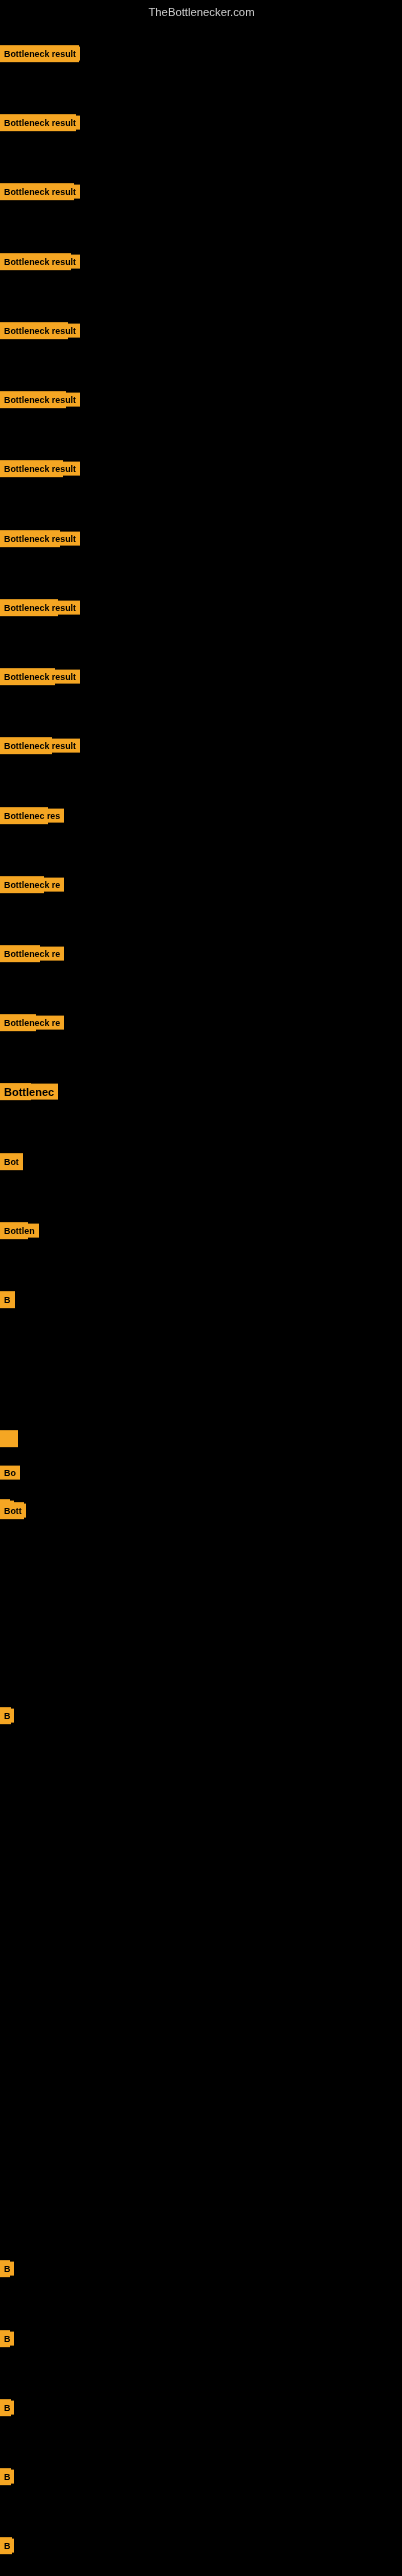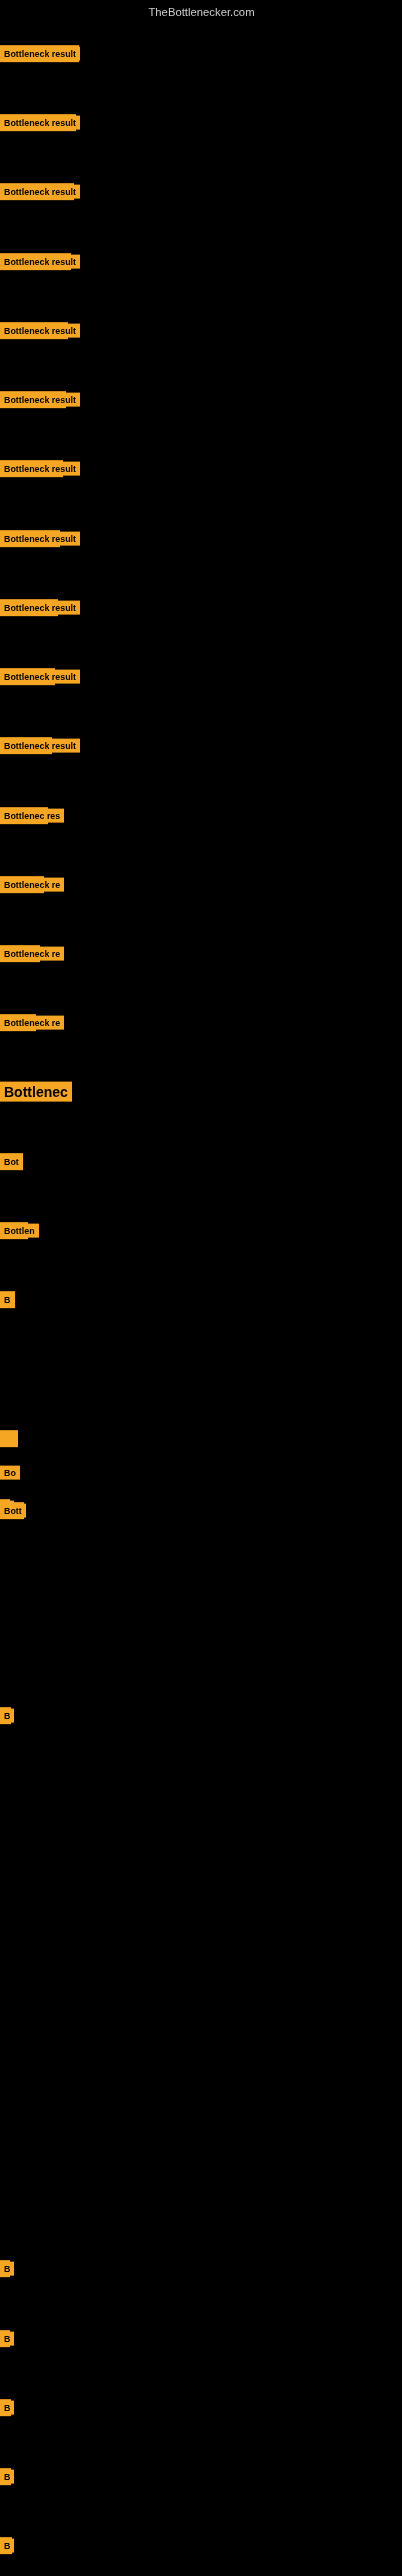--- a/index.html
+++ b/index.html
@@ -84,21 +84,21 @@
     <div style="position: absolute; left: 0px; top: 900px; width: 403px; height: 64px; display: flex; align-items: center;">
       <div style="position: absolute; left: 0px; top: 50%; transform: translateY(-50%); height: 17.7px; width: 40px; background-color: rgb(245, 166, 35);"></div>
       <div style="position: absolute; left: 0px; top: 50%; transform: translateY(-50%); background-color: rgb(245, 166, 35); color: rgb(0, 0, 0); font-size: 8.9px; font-weight: bold; padding: 2.4px 4px; white-space: nowrap; z-index: 2;">Bottleneck re</div>
     </div>
     <div style="position: absolute; left: 0px; top: 969px; width: 403px; height: 64px; display: flex; align-items: center;">
       <div style="position: absolute; left: 0px; top: 50%; transform: translateY(-50%); height: 17.7px; width: 36px; background-color: rgb(245, 166, 35);"></div>
       <div style="position: absolute; left: 0px; top: 50%; transform: translateY(-50%); background-color: rgb(245, 166, 35); color: rgb(0, 0, 0); font-size: 8.9px; font-weight: bold; padding: 2.4px 4px; white-space: nowrap; z-index: 2;">Bottleneck re</div>
     </div>
     <div style="position: absolute; left: 0px; top: 1038px; width: 403px; height: 64px; display: flex; align-items: center;">
       <div style="position: absolute; left: 0px; top: 50%; transform: translateY(-50%); height: 17.7px; width: 31px; background-color: rgb(245, 166, 35);"></div>
-      <div style="position: absolute; left: 0px; top: 50%; transform: translateY(-50%); background-color: rgb(245, 166, 35); color: rgb(0, 0, 0); font-size: 14px; font-weight: bold; padding: 2.4px 4px; white-space: nowrap; z-index: 2;">Bottlenec</div>
+      <div style="position: absolute; left: 0px; top: 50%; transform: translateY(-50%); background-color: rgb(245, 166, 35); color: rgb(0, 0, 0); font-size: 11px; font-weight: bold; padding: 2.4px 4px; white-space: nowrap; z-index: 2;">Bottlenec</div>
     </div>
     <div style="position: absolute; left: 0px; top: 1108px; width: 403px; height: 64px; display: flex; align-items: center; padding-left: 20px;">
       <div style="position: absolute; left: 0px; top: 50%; transform: translateY(-50%); height: 17.7px; width: 22.5px; background-color: rgb(245, 166, 35);"></div>
       <div style="position: absolute; left: 0px; top: 50%; transform: translateY(-50%); background-color: rgb(245, 166, 35); color: rgb(0, 0, 0); font-size: 8.9px; font-weight: bold; padding: 2.4px 4px; white-space: nowrap; z-index: 2;">Bot</div>
     </div>
     <div style="position: absolute; left: 0px; top: 1177px; width: 403px; height: 64px; display: flex; align-items: center;">
       <div style="position: absolute; left: 0px; top: 50%; transform: translateY(-50%); height: 17.7px; width: 28px; background-color: rgb(245, 166, 35);"></div>
       <div style="position: absolute; left: 0px; top: 50%; transform: translateY(-50%); background-color: rgb(245, 166, 35); color: rgb(0, 0, 0); font-size: 8.9px; font-weight: bold; padding: 2.4px 4px; white-space: nowrap; z-index: 2;">Bottlen</div>
     </div>
     <div style="position: absolute; left: 0px; top: 1246px; width: 403px; height: 64px; display: flex; align-items: center;">

